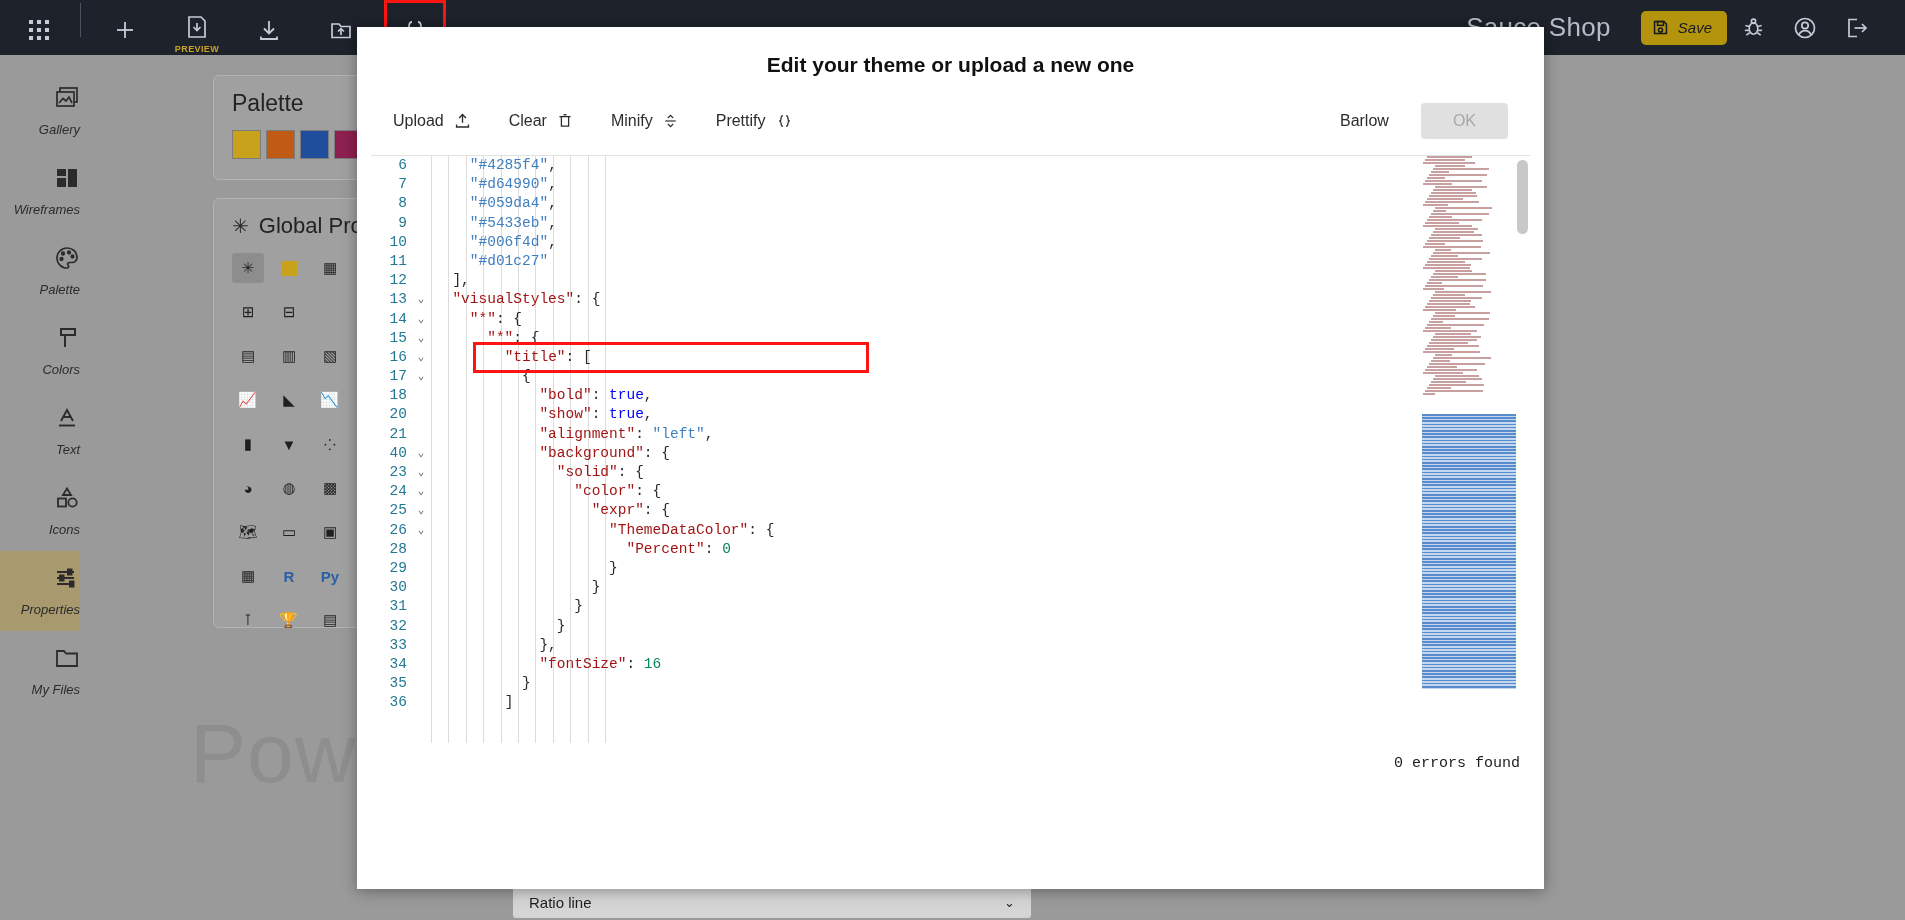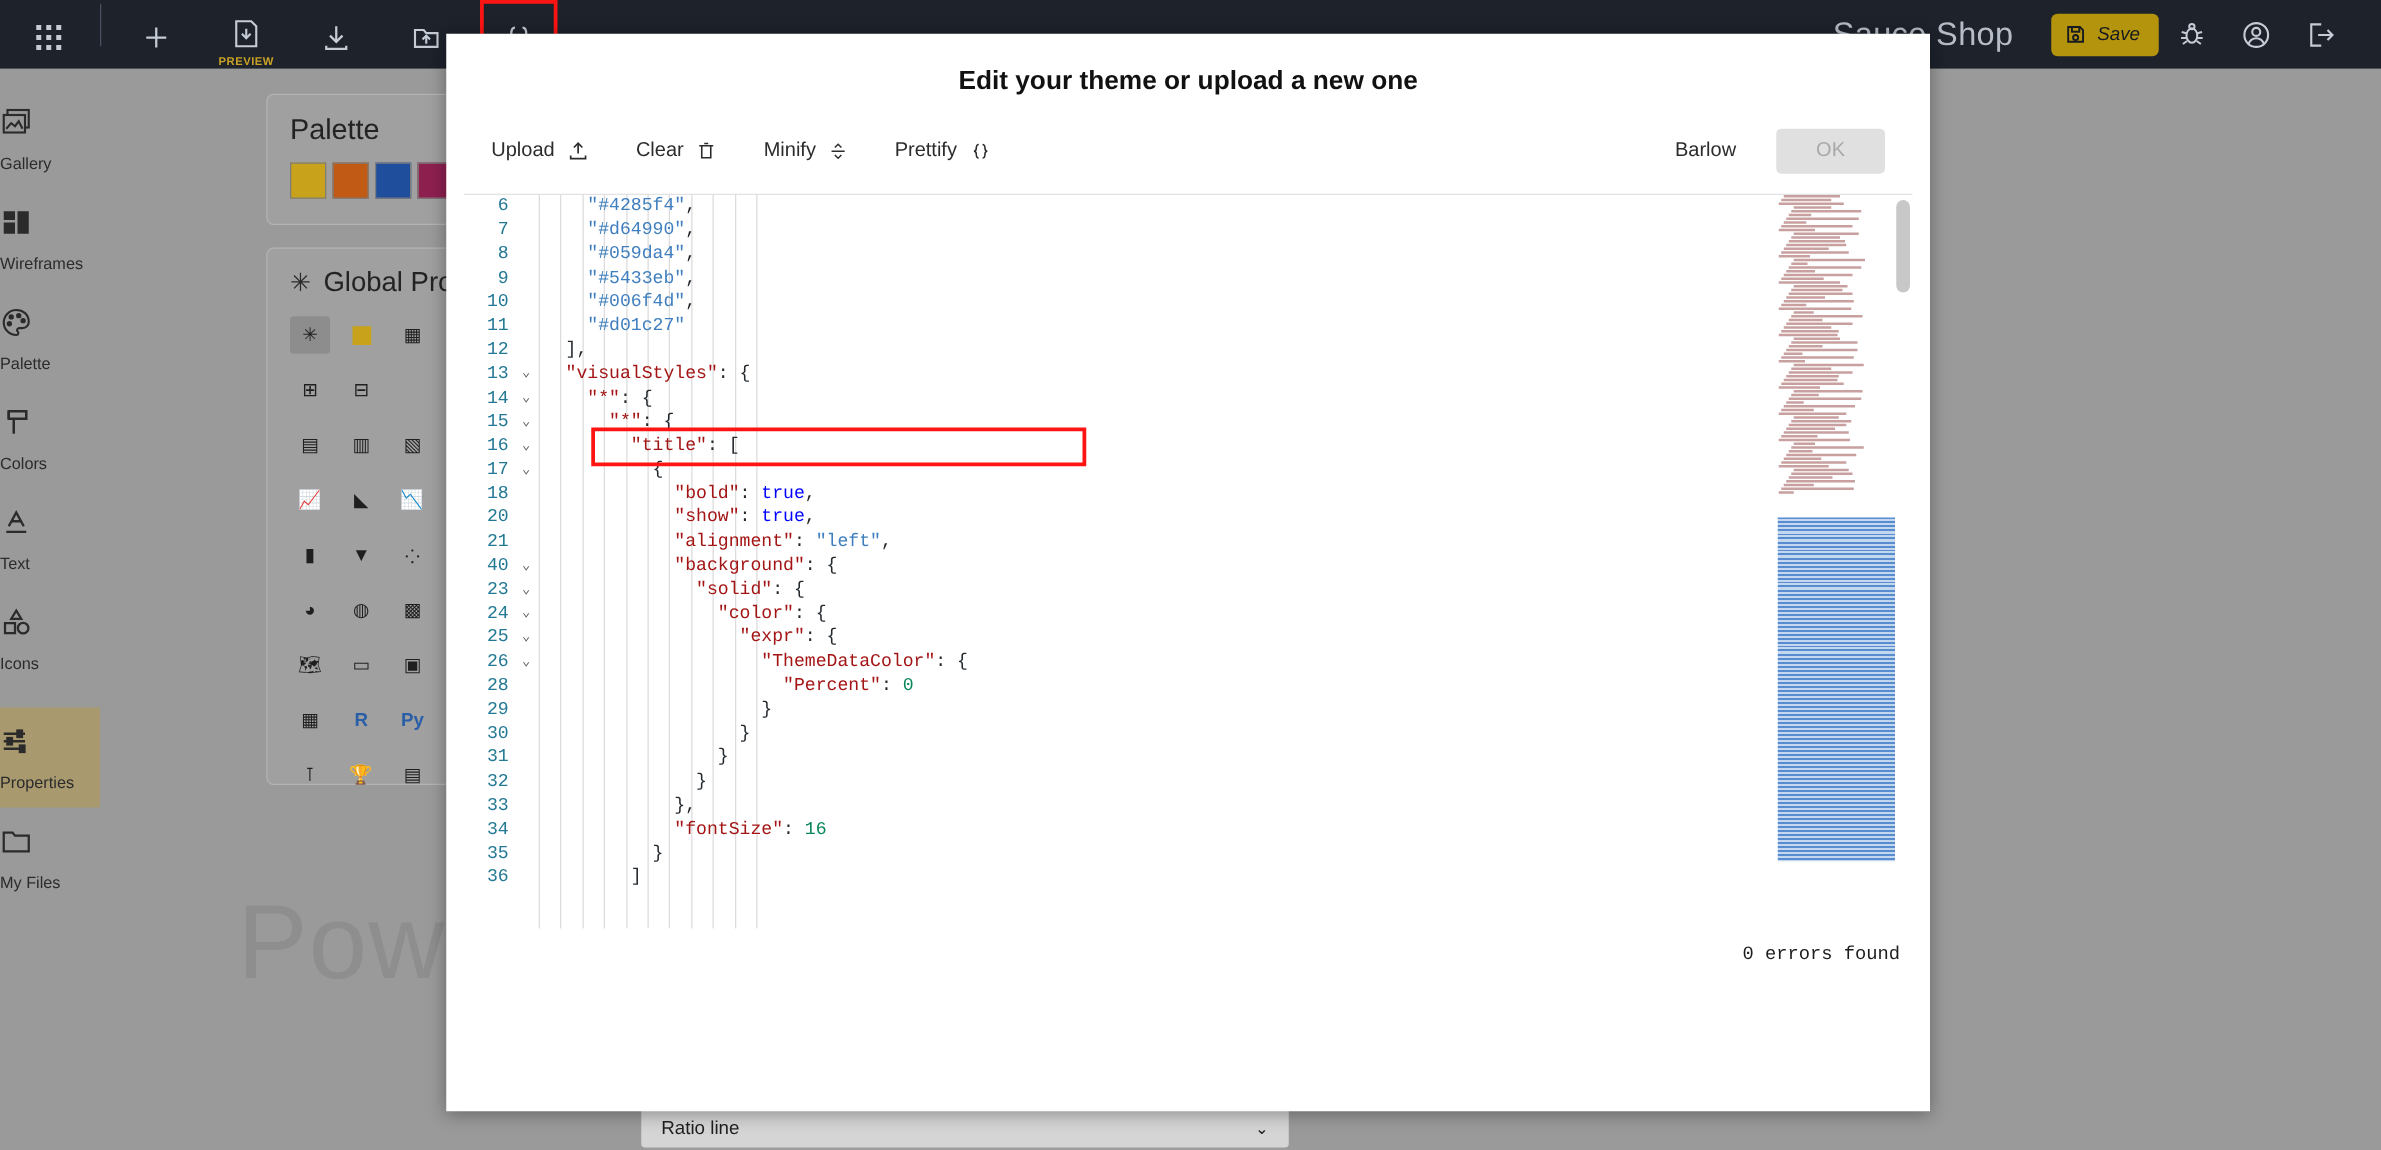--- a/index.html
+++ b/index.html
@@ -49,23 +49,23 @@
   }
 
   
   .sidebar {
     position: absolute; top: 55px; left: 0; width: 80px; height: 865px;
     background: #9a9a9a; display: flex; flex-direction: column; align-items: center;
     padding-top: 16px; z-index: 3;
   }
   .sb-item {
     width: 80px; height: 80px; display: flex; flex-direction: column;
-    align-items: flex-start; justify-content: center; gap: 7px; cursor: pointer;
-  }
-  .sb-item.active { background: #a89a6e; margin-top: 15px; }
+    align-items: flex-end; justify-content: center; gap: 7px; cursor: pointer; font-style: italic;
+  }
+  .sb-item.active { background: #a89a6e; }
   .sb-label { font-size: 13px; color: #2b2b2b; }
 
   
   .workspace {
     position: absolute; top: 55px; left: 80px; width: 1825px; height: 865px;
     background: #9a9a9a; z-index: 1;
   }
   .panel {
     position: absolute; background: #a0a0a0; border: 1px solid #b4b4b4;
     border-radius: 6px;

